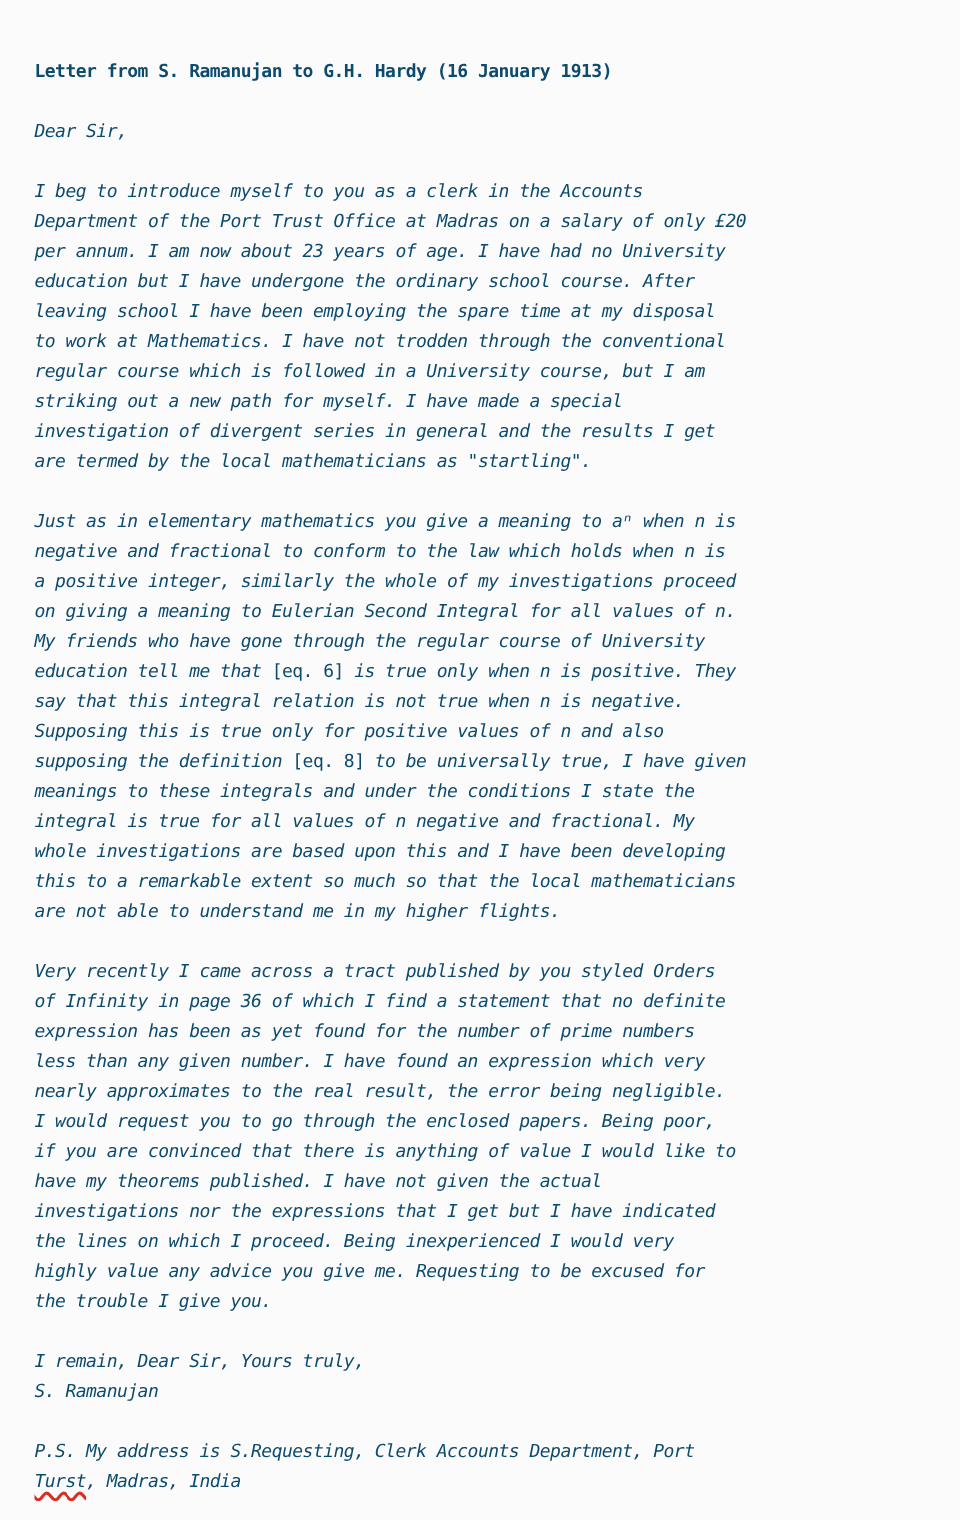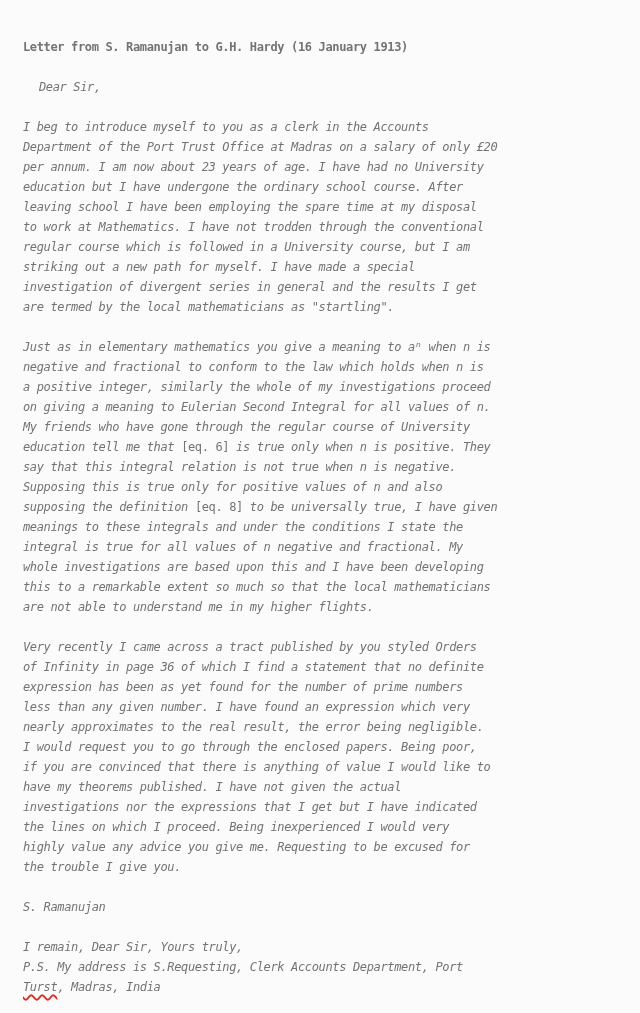--- a/index.html
+++ b/index.html
@@ -14,36 +14,36 @@
   }
   .page {
     box-sizing: border-box;
     width: 640px;
     height: 951px;
     padding: 37px 22px 0 23px;
     font-family: "DejaVu Sans Mono", "Liberation Mono", monospace;
     font-size: 12px;
     line-height: 20px;
     letter-spacing: -0.35px;
-    color: #737373;
+    color: #0c4a6e;
   }
   .title {
     font-weight: bold;
     font-style: normal;
     margin: 0 0 20px 0;
     white-space: pre;
   }
   .salutation,
   .para,
   .line {
     font-style: italic;
     white-space: pre-wrap;
     margin: 0;
   }
-  .salutation { margin-bottom: 20px; margin-left: 16px; }
+  .salutation { margin-bottom: 20px; }
   .para { margin-bottom: 20px; }
   .block-gap { margin-bottom: 20px; }
   .eq {
     font-style: normal;
   }
   .misspelled {
     text-decoration: underline;
     text-decoration-style: wavy;
     text-decoration-color: #d93025;
     text-decoration-thickness: 1.5px;
@@ -91,19 +91,19 @@
 less than any given number. I have found an expression which very
 nearly approximates to the real result, the error being negligible.
 I would request you to go through the enclosed papers. Being poor,
 if you are convinced that there is anything of value I would like to
 have my theorems published. I have not given the actual
 investigations nor the expressions that I get but I have indicated
 the lines on which I proceed. Being inexperienced I would very
 highly value any advice you give me. Requesting to be excused for
 the trouble I give you.</div>
 
+  <div class="line">I remain, Dear Sir, Yours truly,</div>
+
   <div class="line block-gap">S. Ramanujan</div>
-
-  <div class="line">I remain, Dear Sir, Yours truly,</div>
 
   <div class="line"><span>P.S. My address is S.Requesting, Clerk Accounts Department, Port</span><br><span class="misspelled">Turst</span><span>, Madras, India</span></div>
 
 </div>
 
 </body></html>

